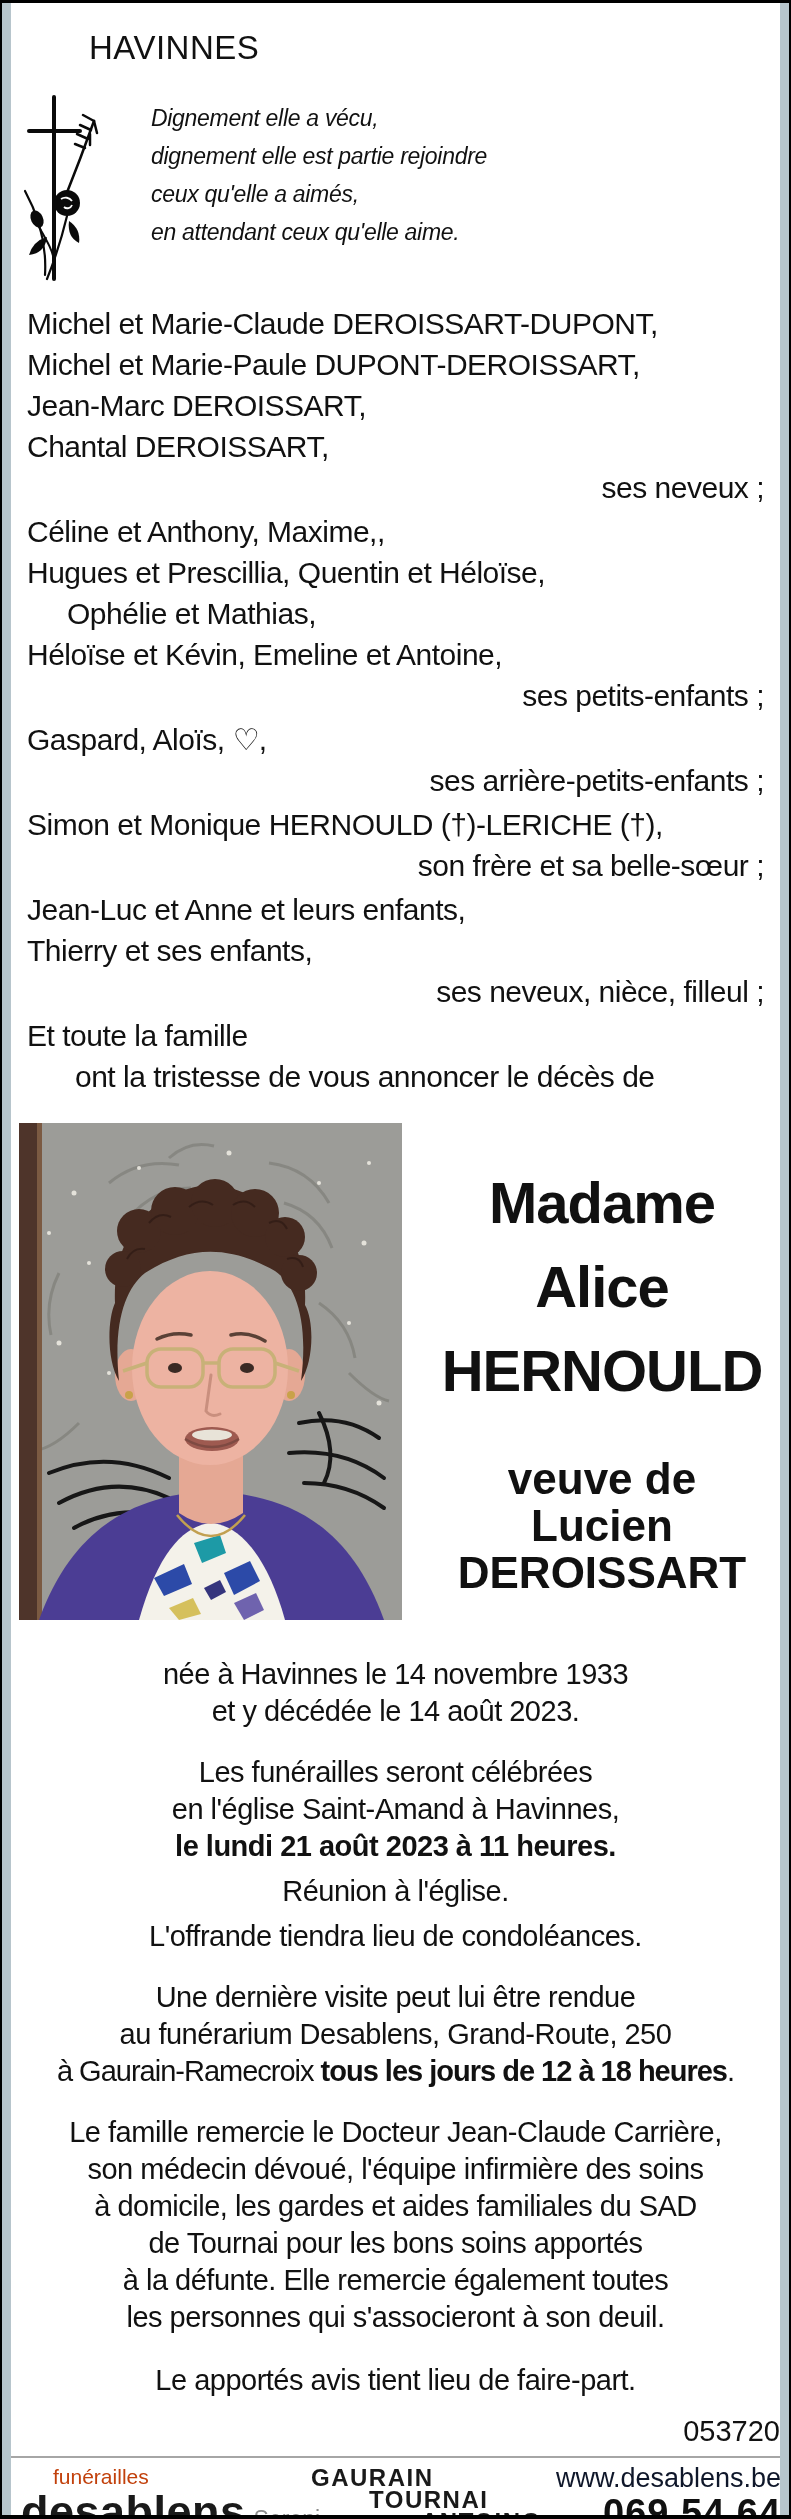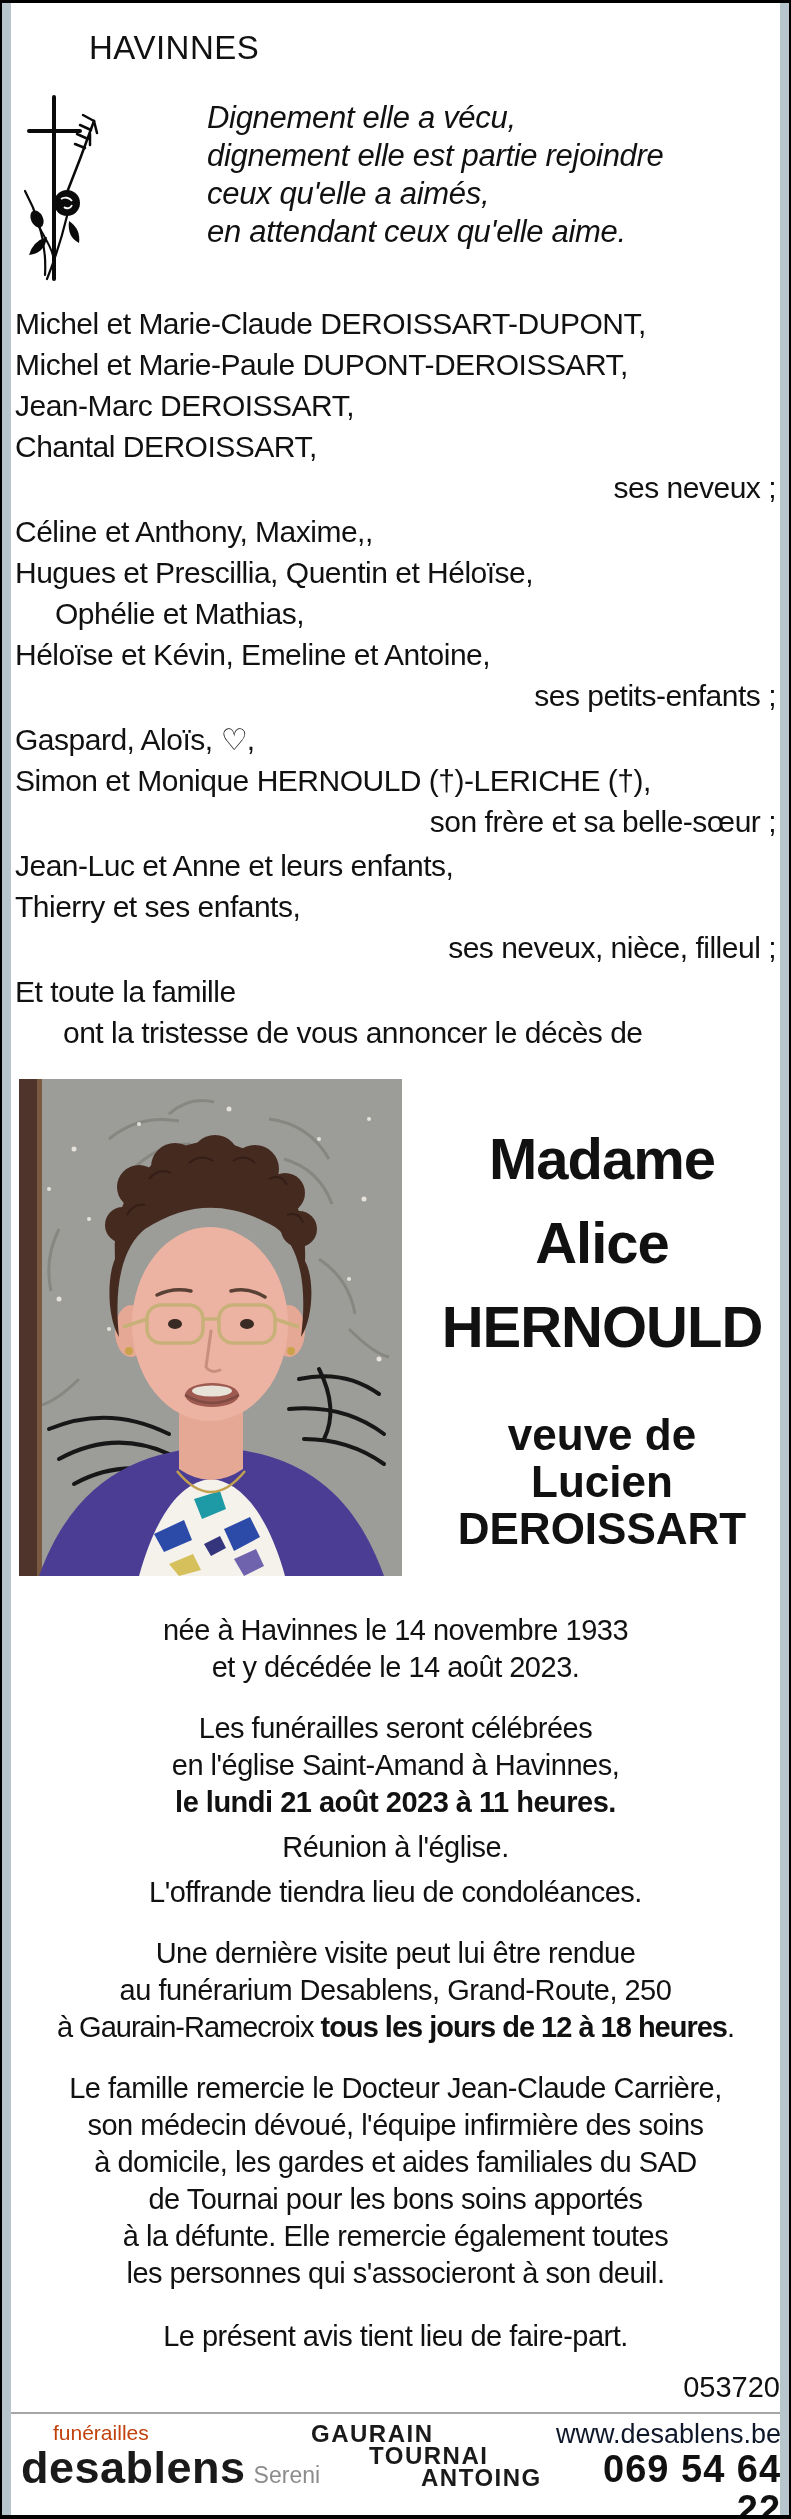--- a/index.html
+++ b/index.html
@@ -18,23 +18,23 @@
   }
   .strip{position:absolute;top:0;bottom:0;width:9px;background:#b7c5cc;}
   .strip.left{left:0}
   .strip.right{right:0}
   .content{position:absolute;left:9px;right:9px;top:0;bottom:0;overflow:hidden;}
 
   .city{margin:26px 0 0 78px;font-size:33px;letter-spacing:.5px;}
 
   .quote-row{display:flex;margin-top:24px;}
   .illus{width:90px;height:198px;margin-left:6px;flex:none;}
-  .quote{font-style:italic;font-size:31px;line-height:38px;margin-left:100px;letter-spacing:-.3px;margin-top:8px;}
-
-  .family{margin-top:14px;font-size:30px;line-height:41px;letter-spacing:-.5px;padding:0 4px;}
+  .quote{font-style:italic;font-size:23px;line-height:38px;margin-left:44px;letter-spacing:-.3px;margin-top:8px;}
+
+  .family{margin-top:14px;font-size:30px;line-height:41px;letter-spacing:-.5px;padding:0 16px;}
   .family .r{text-align:right;margin-bottom:3px;}
   .family .ind{padding-left:40px;}
   .family .ind2{padding-left:48px;}
 
   .photo-row{display:flex;margin-top:26px;}
   .photo{flex:none;width:383px;height:497px;margin-left:8px;background:#9c9c98;}
   .photo svg{display:block;width:100%;height:100%;}
   .name-col{flex:1;text-align:center;padding-top:38px;padding-left:22px;}
   .dname{font-weight:bold;font-size:58px;line-height:84px;letter-spacing:-1px;}
   .widow{margin-top:42px;font-weight:bold;font-size:44px;line-height:47px;}
@@ -110,20 +110,21 @@
       <div>Michel et Marie-Paule DUPONT-DEROISSART,</div>
       <div>Jean-Marc DEROISSART,</div>
       <div>Chantal DEROISSART,</div>
       <div class="r">ses neveux ;</div>
       <div>Céline et Anthony, Maxime,,</div>
       <div>Hugues et Prescillia, Quentin et Héloïse,</div>
       <div class="ind">Ophélie et Mathias,</div>
       <div>Héloïse et Kévin, Emeline et Antoine,</div>
       <div class="r">ses petits-enfants ;</div>
       <div>Gaspard, Aloïs, ♡,</div>
+      <div class="r">ses arrière-petits-enfants ;</div>
       <div>Simon et Monique HERNOULD (†)-LERICHE (†),</div>
       <div class="r">son frère et sa belle-sœur ;</div>
       <div>Jean-Luc et Anne et leurs enfants,</div>
       <div>Thierry et ses enfants,</div>
       <div class="r">ses neveux, nièce, filleul ;</div>
       <div>Et toute la famille</div>
       <div class="ind2">ont la tristesse de vous annoncer le décès de</div>
     </div>
 
     <div class="photo-row">
@@ -238,21 +239,21 @@
 
     <div class="csec thanks">
       <div>Le famille remercie le Docteur Jean-Claude Carrière,</div>
       <div>son médecin dévoué, l'équipe infirmière des soins</div>
       <div>à domicile, les gardes et aides familiales du SAD</div>
       <div>de Tournai pour les bons soins apportés</div>
       <div>à la défunte. Elle remercie également toutes</div>
       <div>les personnes qui s'associeront à son deuil.</div>
     </div>
 
-    <div class="csec notice">Le présent avis tient lieu de faire-part.</div>
+    <div class="csec notice">Le apportés avis tient lieu de faire-part.</div>
 
     <div class="ref">053720</div>
 
     <div class="footer">
       <div class="brand">
         <div class="brand-top">funérailles</div>
         <div class="brand-row">
           <span class="brand-name">desablens</span>
           <span class="brand-sub">Sereni</span>
         </div>

